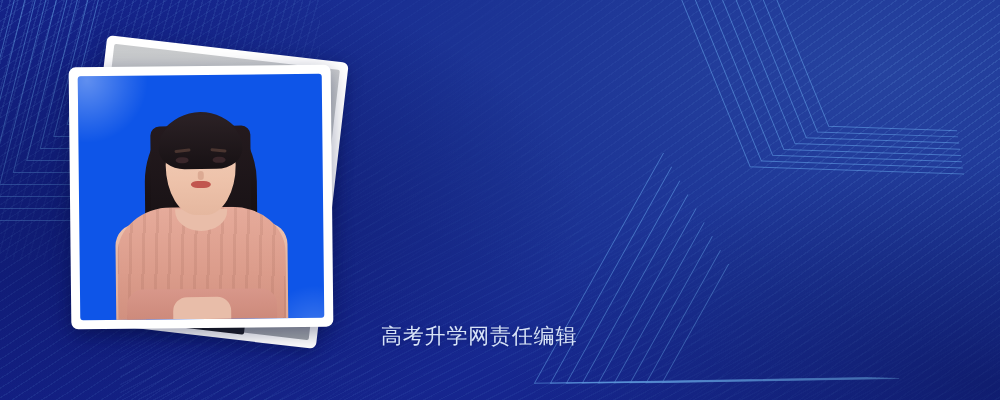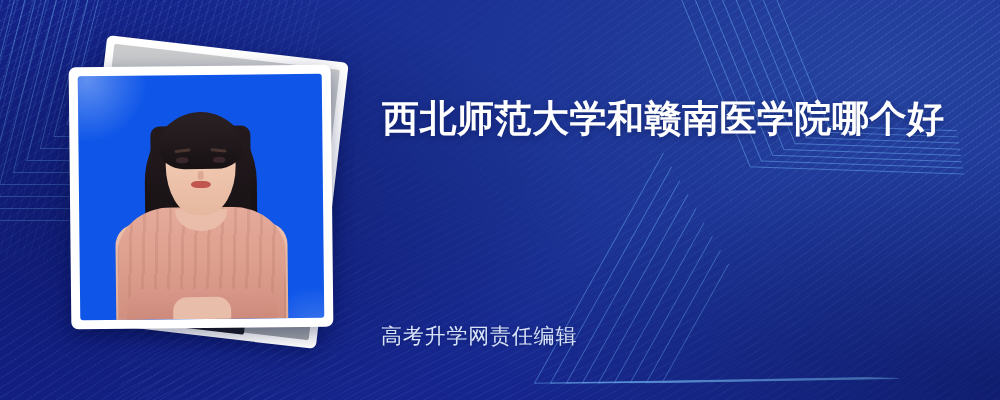--- a/index.html
+++ b/index.html
@@ -391,18 +391,17 @@
           <div class="eye-l"></div>
           <div class="eye-r"></div>
           <div class="nose"></div>
           <div class="mouth"></div>
         </div>
       </div>
     </div>
 
   </div>
 
-  <div class="title">西北师范大学和赣南医学院哪个好</div>
 
 
   <div class="role">高考升学网责任编辑</div>
 
 </div>
 
 </body></html>

